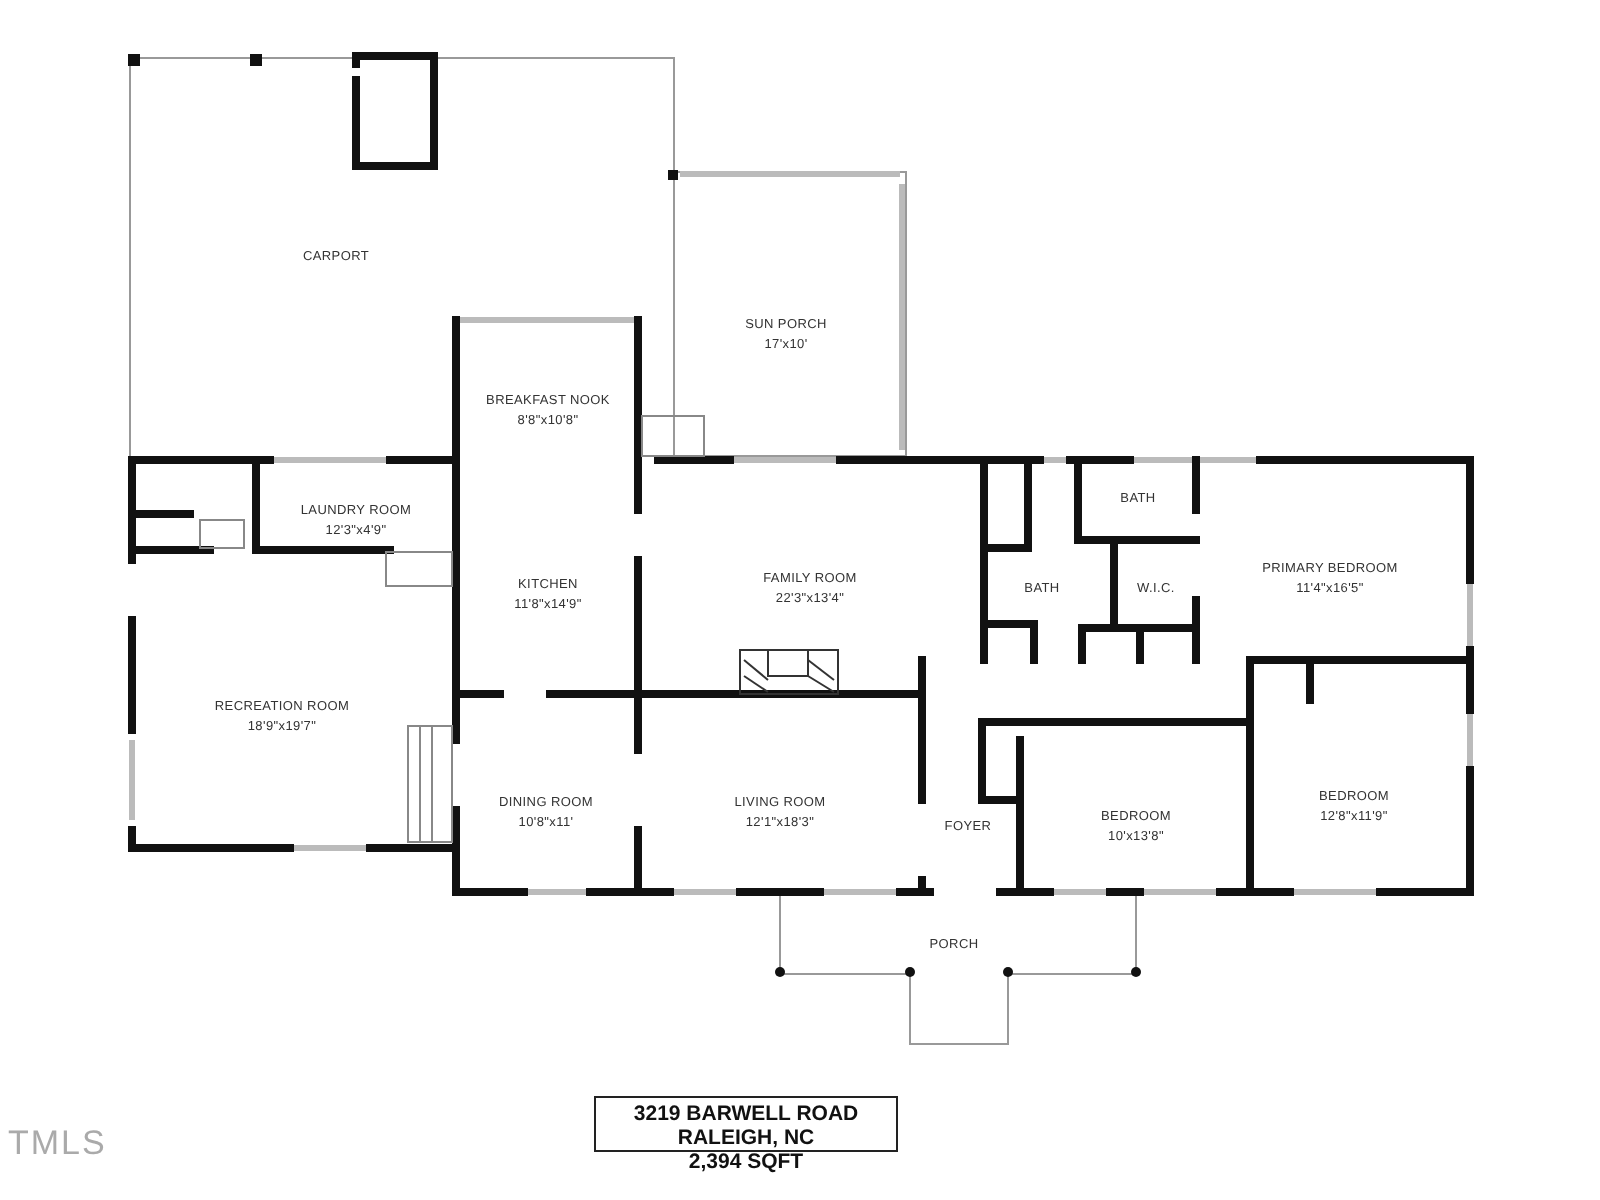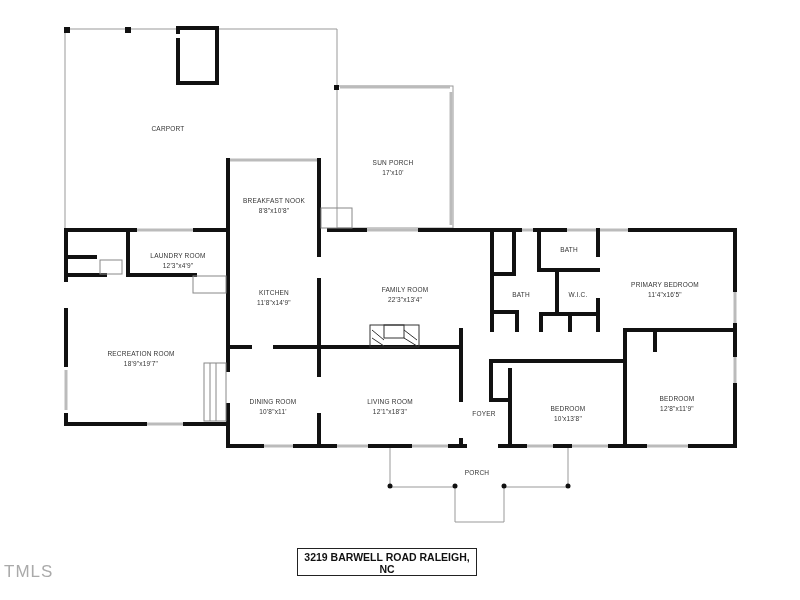--- a/index.html
+++ b/index.html
@@ -1,20 +1,20 @@
 <!DOCTYPE html>
 <html><head>
 <meta charset="utf-8">
 <style>
   html, body { margin:0; padding:0; background:#ffffff; }
   body { width:800px; height:600px; position:relative; overflow:hidden; font-family:"Liberation Sans", sans-serif; color:#222; }
   #plan { position:absolute; left:0; top:0; width:800px; height:600px; }
   .lbl { position:absolute; text-align:center; font-size:6.5px; line-height:10px; color:#333; transform:translateX(-50%); white-space:nowrap; letter-spacing:0.2px; }
   .lbl .dim { display:block; }
-  .addr-box { position:absolute; left:297px; top:548px; width:180px; height:28px; border:1.5px solid #222; box-sizing:border-box; text-align:center; font-size:10.5px; font-weight:bold; line-height:12px; padding-top:2px; color:#111; }
+  .addr-box { position:absolute; left:297px; top:548px; width:152px; height:28px; border:1.5px solid #222; box-sizing:border-box; text-align:center; font-size:10.5px; font-weight:bold; line-height:12px; padding-top:2px; color:#111; }
   .mark { position:absolute; left:4px; top:562px; font-size:17px; color:#aaa; letter-spacing:1px; font-weight:300; }
 </style>
 </head>
 <body>
 
 <svg id="plan" viewBox="0 0 800 600" xmlns="http://www.w3.org/2000/svg">
   <g fill="none" stroke="#999" stroke-width="1">
 
     <polyline points="65,29 337,29 337,89"></polyline>
     <line x1="65" y1="29" x2="65" y2="228"></line>
@@ -158,15 +158,16 @@
   <div class="lbl" style="left:677px;top:394px;"><span>BEDROOM</span><span class="dim">12'8"x11'9"</span></div>
   <div class="lbl" style="left:569px;top:245px;"><span>BATH</span></div>
   <div class="lbl" style="left:521px;top:290px;"><span>BATH</span></div>
   <div class="lbl" style="left:578px;top:290px;"><span>W.I.C.</span></div>
   <div class="lbl" style="left:665px;top:280px;"><span>PRIMARY BEDROOM</span><span class="dim">11'4"x16'5"</span></div>
   <div class="lbl" style="left:477px;top:468px;"><span>PORCH</span></div>
 </div>
 
 <div class="addr-box">
   <div>3219 BARWELL ROAD RALEIGH, NC</div>
+  <div>2,394 SQFT</div>
 </div>
 
 <div class="mark">TMLS</div>
 
 </body></html>

